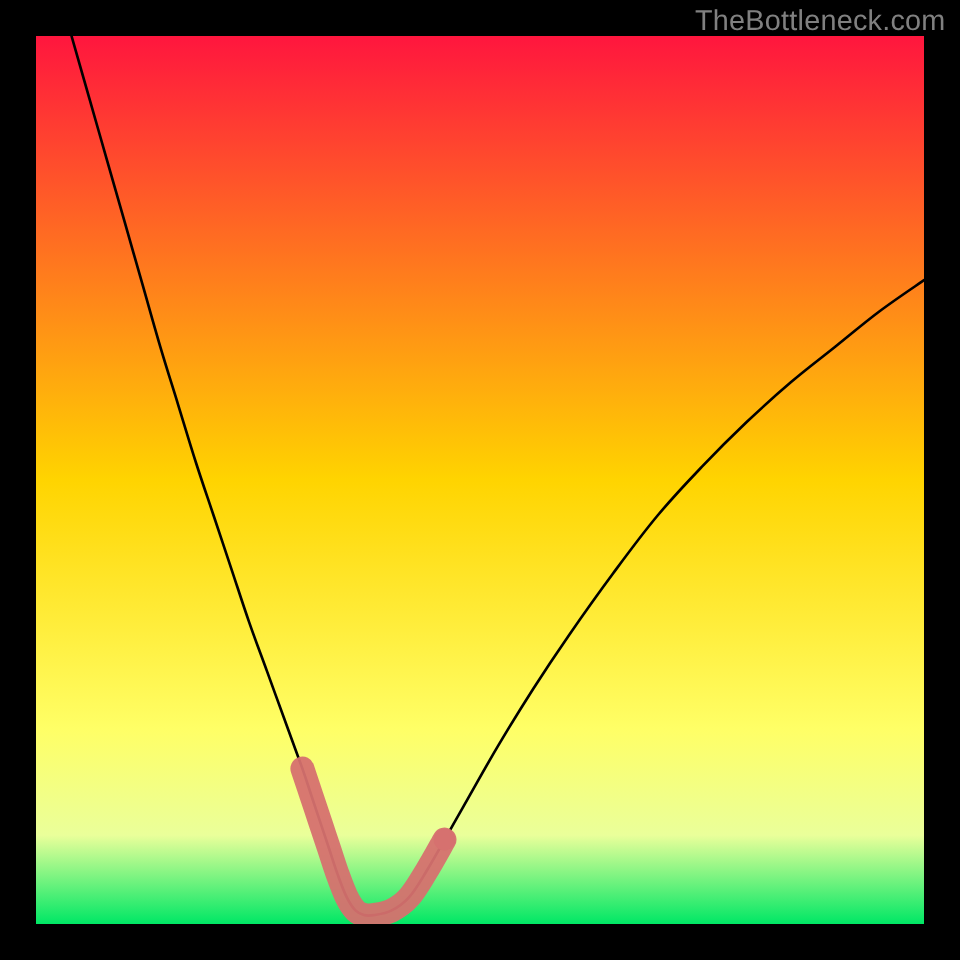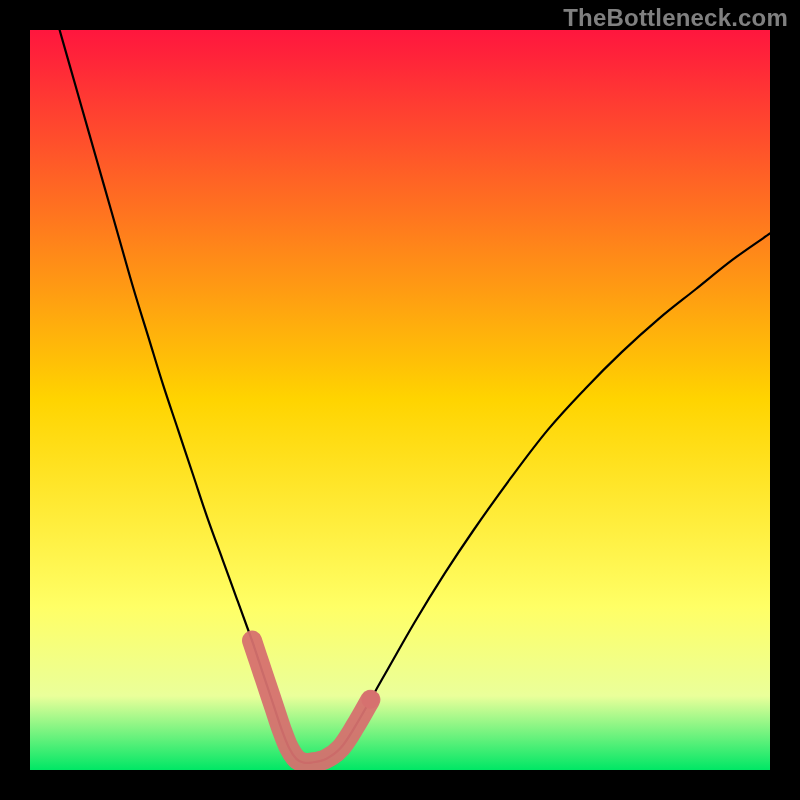--- a/index.html
+++ b/index.html
@@ -16,21 +16,21 @@
     width: 800px;
     height: 800px;
     background: #000;
   }
   .watermark {
     position: absolute;
     top: 4px;
     right: 12px;
     color: #808080;
     font-size: 24px;
-    font-weight: 700;
+    font-weight: 400;
     letter-spacing: 0.2px;
     z-index: 50;
   }
   svg.plot {
     position: absolute;
     left: 30px;
     top: 30px;
     width: 740px;
     height: 740px;
   }

